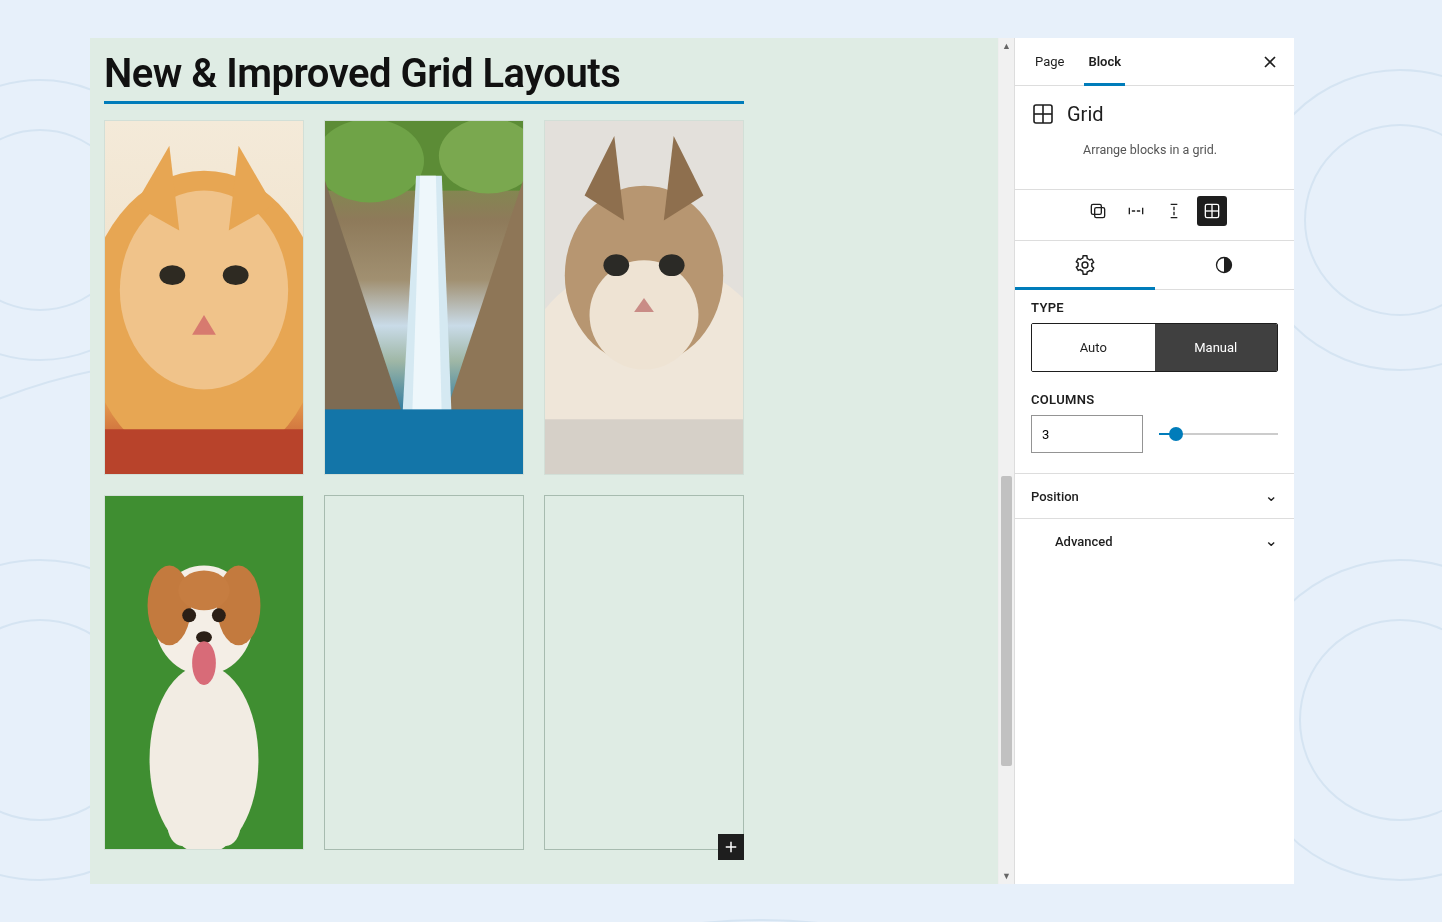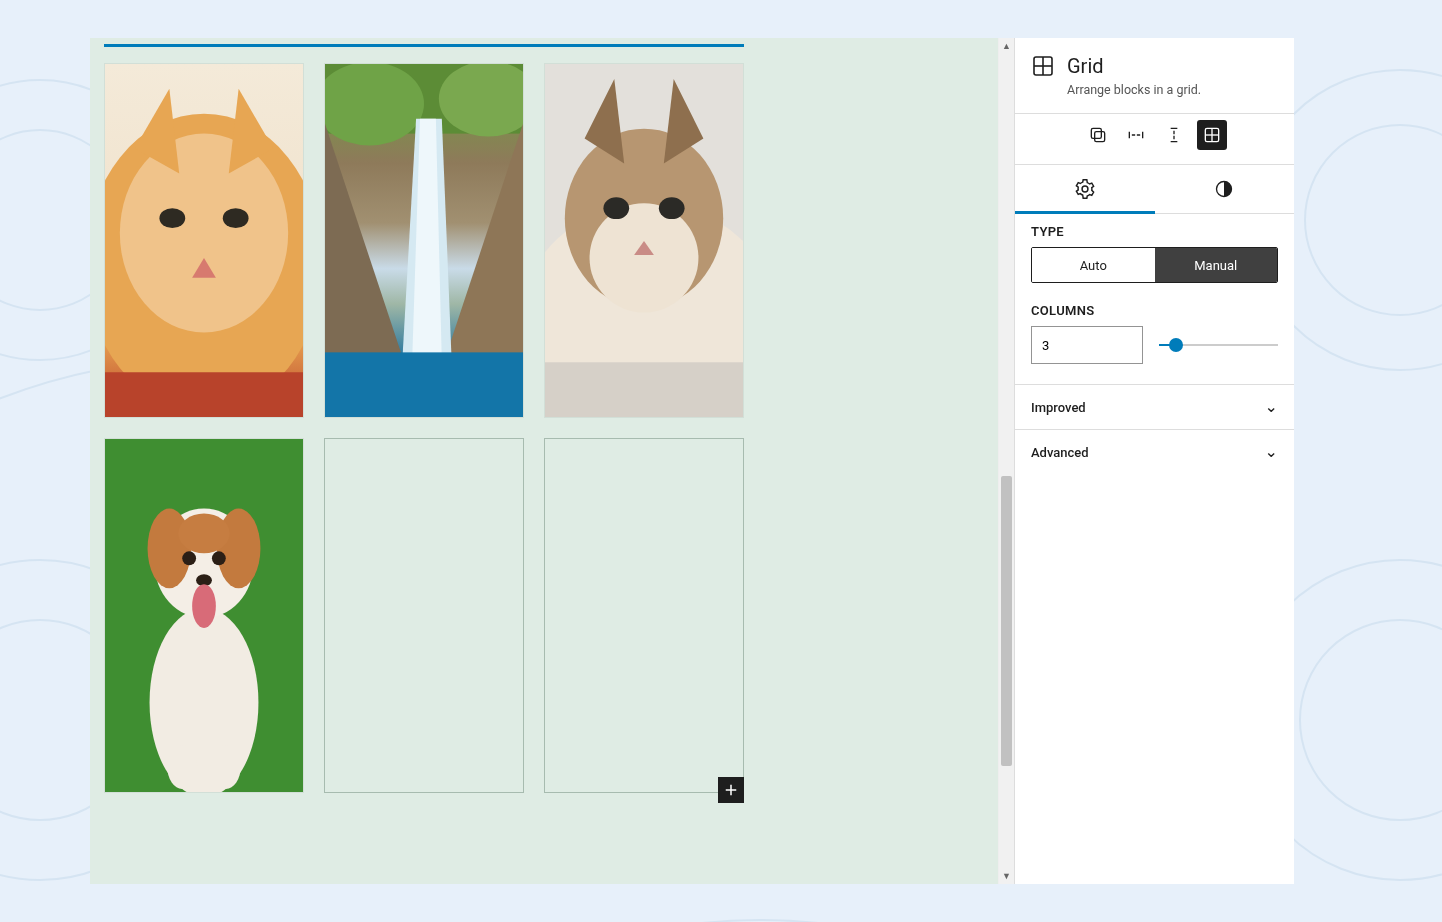--- a/index.html
+++ b/index.html
@@ -40,33 +40,33 @@
   
   .panel{width:var(--panel-w);border-left:1px solid var(--border);background:#fff;display:flex;flex-direction:column;color:var(--text);font-size:13px;}
   .tabs{display:flex;align-items:center;border-bottom:1px solid var(--border);height:48px;padding:0 8px;}
   .tab{padding:0 12px;height:100%;display:flex;align-items:center;cursor:pointer;position:relative;}
   .tab.active{font-weight:600;color:var(--text);}
   .tab.active::after{content:"";position:absolute;left:8px;right:8px;bottom:-1px;height:3px;background:var(--accent);}
   .close-x{margin-left:auto;width:32px;height:32px;display:flex;align-items:center;justify-content:center;font-size:20px;cursor:pointer;color:#1e1e1e;}
   .block-head{display:flex;padding:16px;gap:12px;align-items:flex-start;border-bottom:1px solid var(--border);}
   .block-icon{width:24px;height:24px;flex:none;}
   .block-head-text h3{margin:0 0 4px 0;font-size:20px;font-weight:400;}
-  .block-head-text p{margin:0;color:#555;font-size:12.5px;}
+  .block-head-text p{margin:16px;color:#555;font-size:12.5px;}
   .breadcrumb-row{display:flex;gap:8px;justify-content:center;padding:6px 0 14px 0;border-bottom:1px solid var(--border);}
   .crumb{width:30px;height:30px;display:flex;align-items:center;justify-content:center;border-radius:3px;cursor:pointer;color:#1e1e1e;}
   .crumb.active{background:#1e1e1e;color:#fff;}
   .crumb svg{width:20px;height:20px;}
   .subtabs{display:flex;border-bottom:1px solid var(--border);}
   .subtab{flex:1;height:48px;display:flex;align-items:center;justify-content:center;cursor:pointer;position:relative;}
   .subtab.active::after{content:"";position:absolute;left:0;right:0;bottom:-1px;height:3px;background:var(--accent);}
   .section{border-bottom:1px solid var(--border);}
   .section-head{display:flex;align-items:center;justify-content:space-between;padding:14px 16px;cursor:pointer;font-weight:500;}
   .section-body{padding:4px 16px 20px 16px;}
   .field-label{font-size:13px;font-weight:600;letter-spacing:0.3px;color:#1e1e1e;text-transform:uppercase;margin:6px 0 8px 0;}
-  .seg{display:flex;border:1px solid #1e1e1e;border-radius:2px;overflow:hidden;height:36px;}
+  .seg{display:flex;border:1px solid #1e1e1e;border-radius:2px;overflow:hidden;height:49px;}
   .seg-btn{flex:1;display:flex;align-items:center;justify-content:center;font-size:13px;cursor:pointer;background:#fff;color:#1e1e1e;}
   .seg-btn.active{background:#404040;color:#fff;}
   .col-row{display:flex;align-items:center;gap:16px;margin-top:8px;}
   .col-input{width:112px;height:38px;border:1px solid #949494;padding:0 10px;font-size:13px;}
   .slider-wrap{flex:1;position:relative;height:20px;}
   .slider-track{position:absolute;left:0;right:0;top:9px;height:2px;background:#ccc;}
   .slider-fill{position:absolute;left:0;top:9px;height:2px;background:var(--accent);width:18px;}
   .slider-thumb{position:absolute;top:3px;left:10px;width:14px;height:14px;border-radius:50%;background:var(--accent);cursor:pointer;}
   .chev{font-size:16px;line-height:1;color:#1e1e1e;}
 </style>
@@ -87,20 +87,21 @@
       <path d="M-50,420 Q200,300 450,420 T950,420"></path>
       <path d="M500,980 Q760,860 1020,980"></path>
     </g>
   </svg>
 </div>
 
 <div class="stage">
 
   <div class="canvas-wrap">
     <div class="canvas">
+      <h1 class="page-title">New &amp; Improved Grid Layouts</h1>
       <div class="title-underline"></div>
 
       <div class="grid" style="position:relative;">
         <div class="cell filled">
           <div class="cell-inner img-cat1">
             <svg viewBox="0 0 200 355" width="100%" height="100%" preserveAspectRatio="none">
               <ellipse cx="100" cy="200" rx="120" ry="150" fill="#e7a653"></ellipse>
               <ellipse cx="100" cy="170" rx="85" ry="100" fill="#f0c38a"></ellipse>
               <polygon points="30,85 65,25 75,110" fill="#e7a653"></polygon>
               <polygon points="170,85 135,25 125,110" fill="#e7a653"></polygon>
@@ -171,20 +172,29 @@
     </div>
 
     <div class="scrollbar-v">
       <div class="scroll-arrow top">▲</div>
       <div class="scroll-thumb"></div>
       <div class="scroll-arrow bottom">▼</div>
     </div>
   </div>
 
   <aside class="panel">
+    <div class="tabs">
+      <div class="tab">Page</div>
+      <div class="tab active">Block</div>
+      <div class="close-x">
+        <svg width="20" height="20" viewBox="0 0 24 24">
+            <path stroke="currentColor" stroke-width="2" fill="none" d="M6 6l12 12M18 6L6 18"></path>
+          </svg>
+      </div>
+    </div>
 
     <div class="block-head">
       <svg class="block-icon" viewBox="0 0 24 24">
         <rect x="3" y="3" width="18" height="18" rx="2" fill="none" stroke="#1e1e1e" stroke-width="1.6"></rect>
         <line x1="12" y1="3" x2="12" y2="21" stroke="#1e1e1e" stroke-width="1.6"></line>
         <line x1="3" y1="12" x2="21" y2="12" stroke="#1e1e1e" stroke-width="1.6"></line>
       </svg>
       <div class="block-head-text">
         <h3>Grid</h3>
         <p>Arrange blocks in a grid.</p>
@@ -248,26 +258,26 @@
             <div class="slider-track"></div>
             <div class="slider-fill"></div>
             <div class="slider-thumb"></div>
           </div>
         </div>
       </div>
     </div>
 
     <div class="section">
       <div class="section-head">
-        <span>Improved</span>
+        <span>Position</span>
         <span class="chev">⌄</span>
       </div>
     </div>
 
-    <div class="section" style="border-bottom:none;">
+    <div class="section" style="border-bottom:none;margin-left:24px;">
       <div class="section-head">
         <span>Advanced</span>
         <span class="chev">⌄</span>
       </div>
     </div>
   </aside>
 
 </div>
 
 </body></html>

